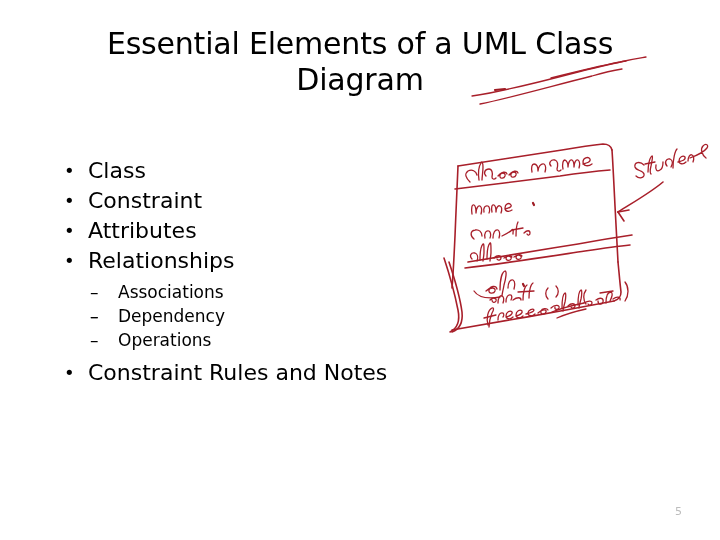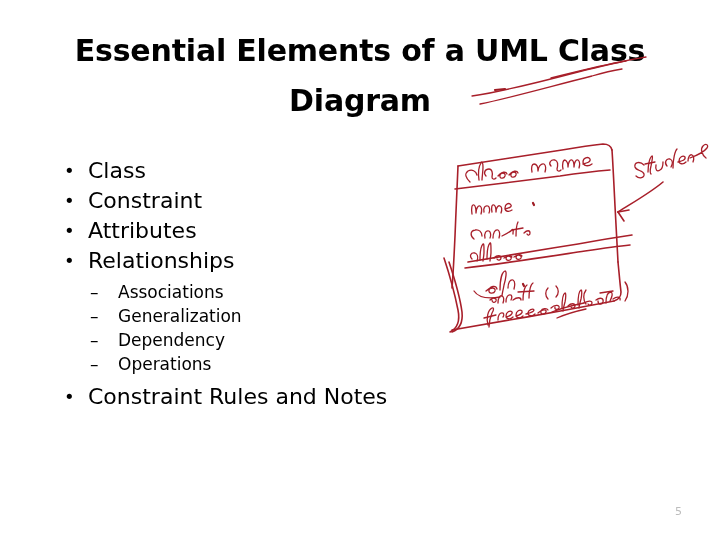--- a/index.html
+++ b/index.html
@@ -19,22 +19,22 @@
 
   
   #slide-title {
     position: absolute;
     left: 40px;
     top: 26px;
     width: 640px;
     text-align: center;
     font-family: "DejaVu Sans", "Liberation Sans", sans-serif;
     font-size: 30px;
-    line-height: 50px;
-    font-weight: 700;
+    line-height: 36px;
+    font-weight: 400;
     color: #000000;
     letter-spacing: -0.2px;
   }
 
   
   #body-list {
     position: absolute;
     left: 56px;
     top: 156px;
     width: 380px;
@@ -158,21 +158,20 @@
         <span class="marker1">•</span>
         <span>Relationships</span>
 
         <ul class="lvl2">
           <li class="bullet2">
             <span class="marker2">–</span>
             <span>Associations</span>
           </li>
           <li class="bullet2">
             <span class="marker2">–</span>
-            <span>Generalization</span>
           </li>
           <li class="bullet2">
             <span class="marker2">–</span>
             <span>Dependency</span>
           </li>
           <li class="bullet2">
             <span class="marker2">–</span>
             <span>Operations</span>
           </li>
         </ul>

